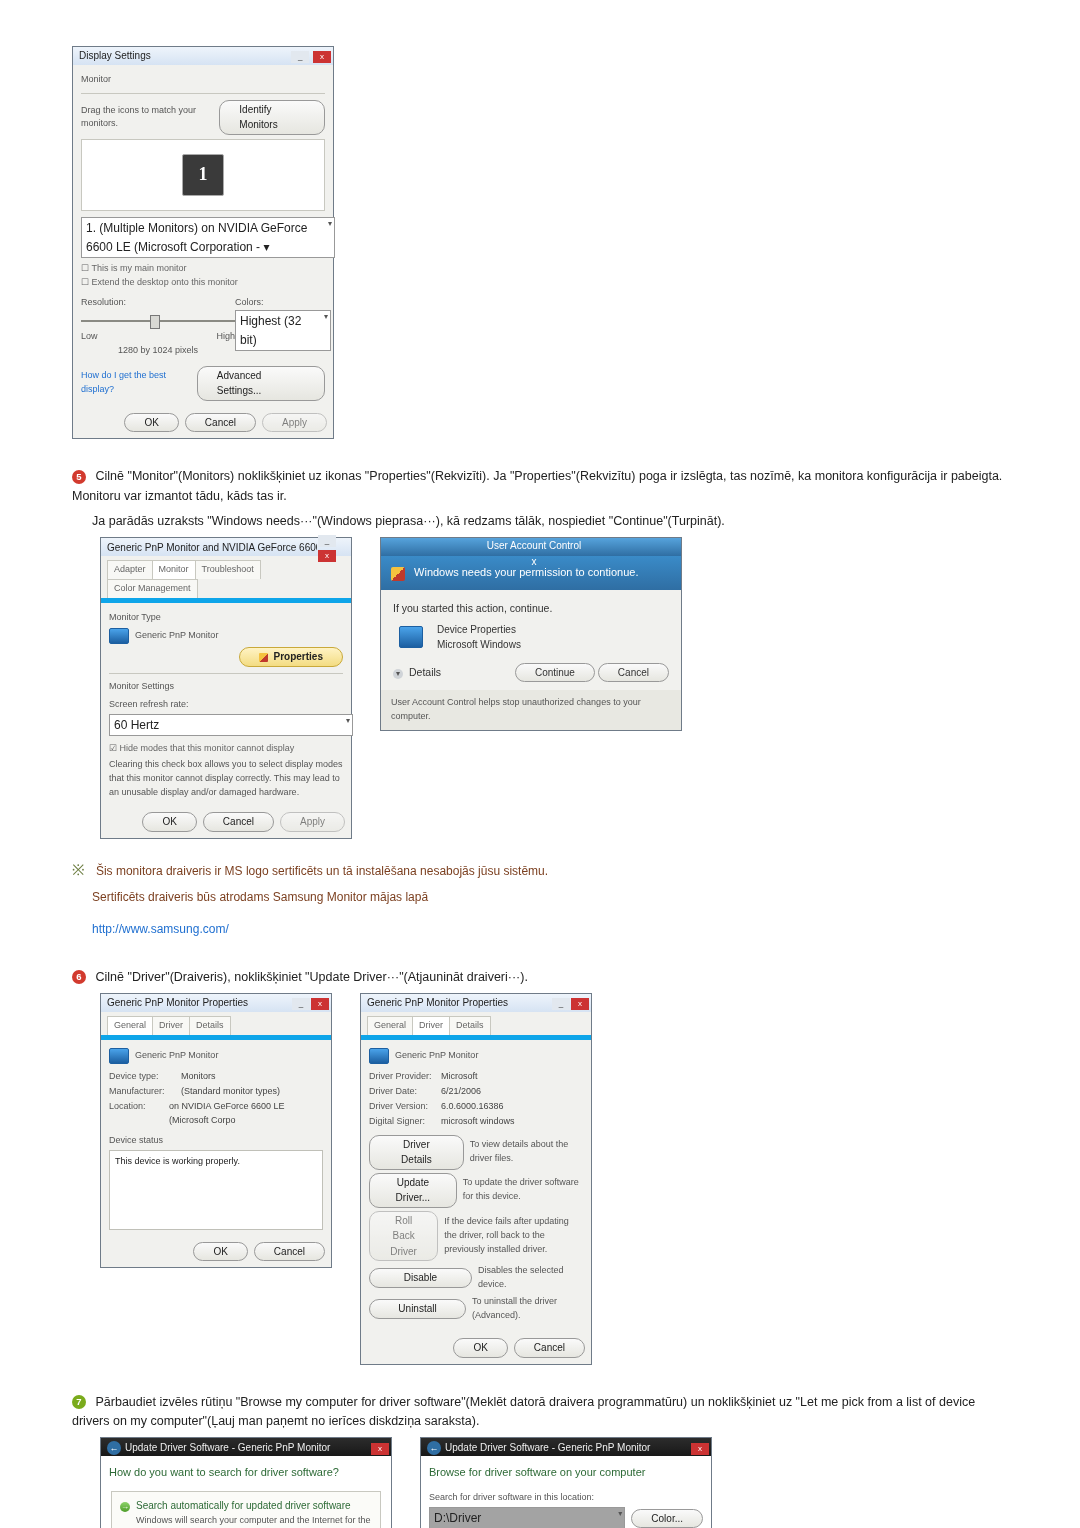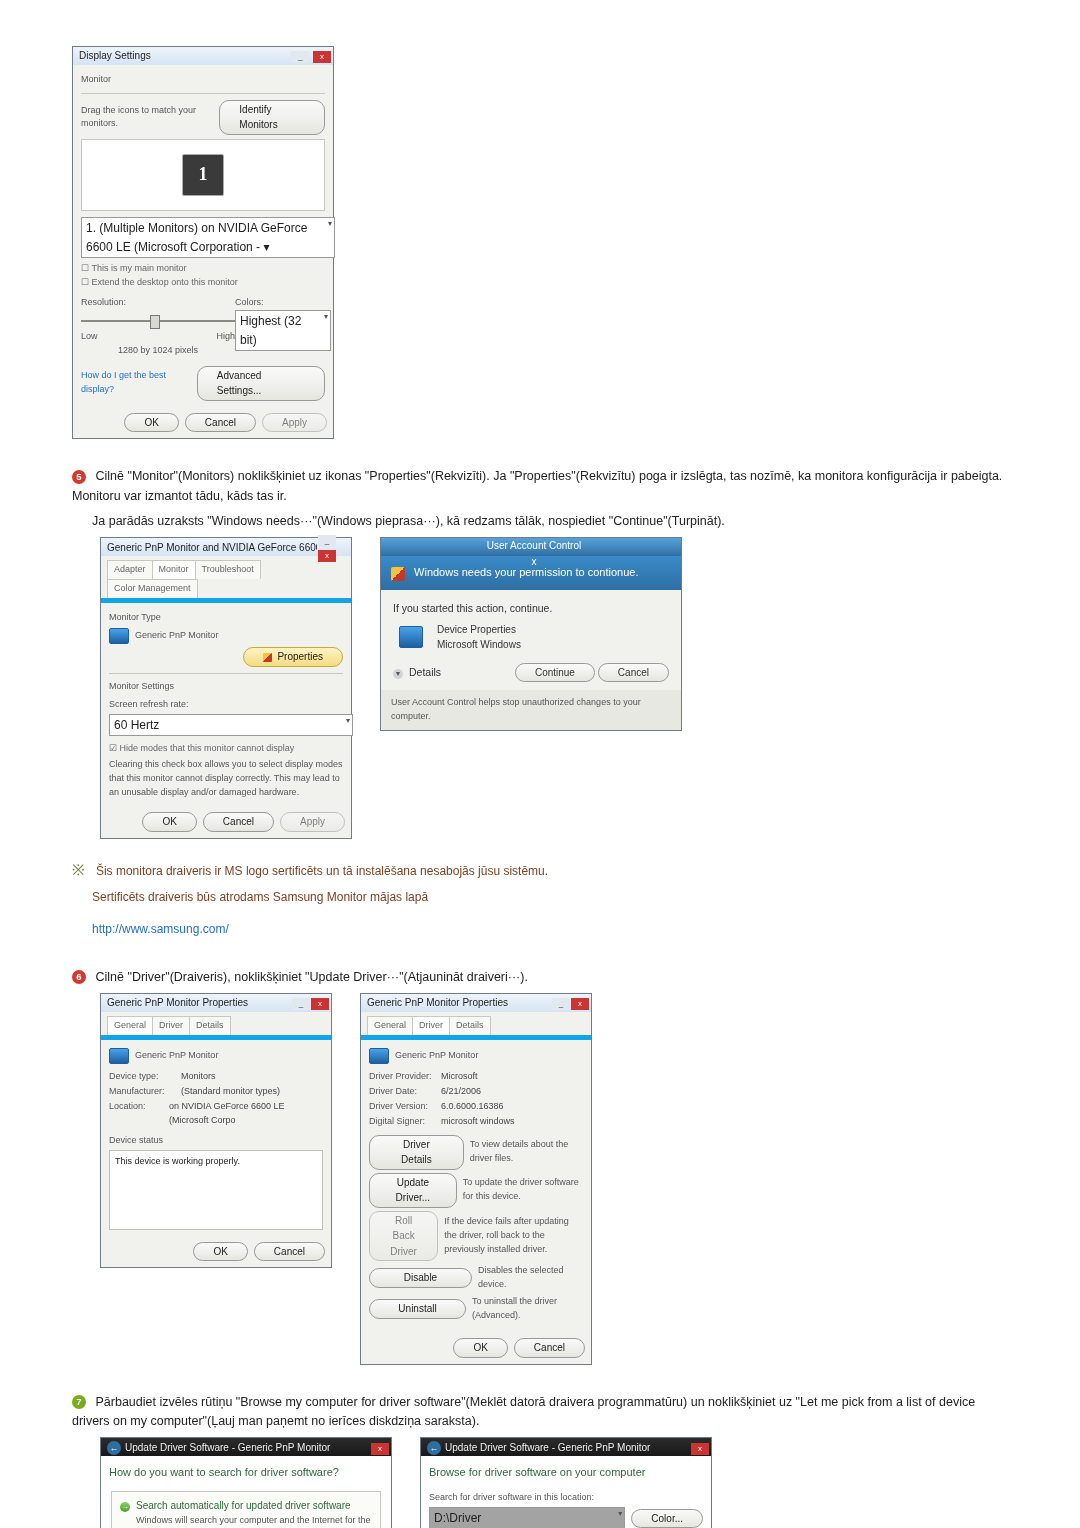--- a/index.html
+++ b/index.html
@@ -140,21 +140,21 @@
     </div>
     <div class="tabs">
       <span>Adapter</span><span class="active">Monitor</span><span>Troubleshoot</span><span>Color Management</span>
     </div>
     <div class="body">
       <div class="label-sm">Monitor Type</div>
       <div style="display:flex;align-items:center;margin:3px 0;">
         <span class="monicon"></span>
         <span class="small">Generic PnP Monitor</span>
       </div>
-      <div style="text-align:right;">
+      <div style="text-align:right;font-weight:bold;">
         <span class="btn" style="background:linear-gradient(#fff3c4,#f3dc82);border-color:#c9a93a;">
           <span style="display:inline-block;width:9px;height:9px;background:linear-gradient(135deg,#f5c23e 50%,#c0392b 50%);border-radius:1px;vertical-align:middle;margin-right:3px;"></span>
           <span>Properties</span>
         </span>
       </div>
       <hr class="thin">
       <div class="label-sm">Monitor Settings</div>
       <div class="small" style="margin-top:4px;">Screen refresh rate:</div>
       <div class="drop" style="width:224px;margin-top:2px;">60 Hertz</div>
       <div class="cblabel" style="margin-top:6px;">☑ <span>Hide modes that this monitor cannot display</span></div>

